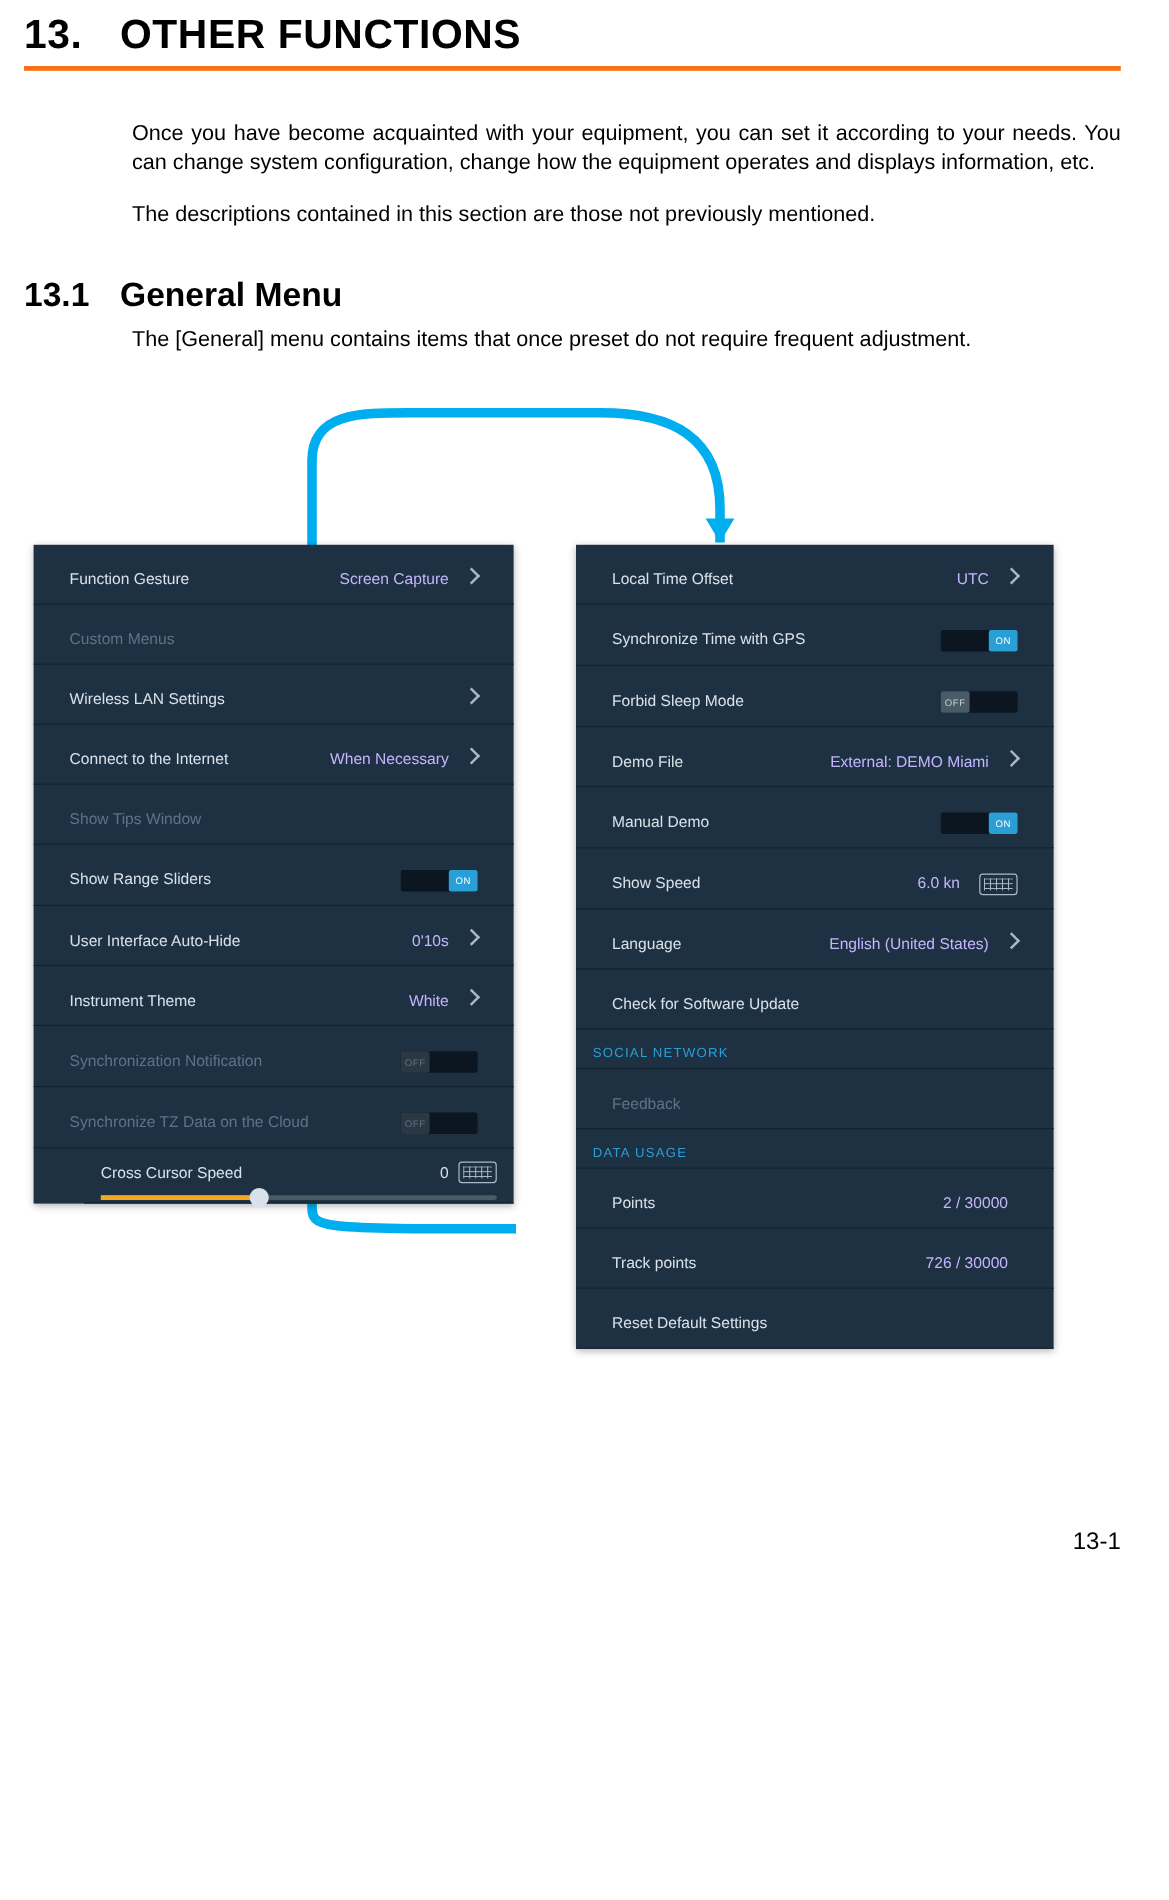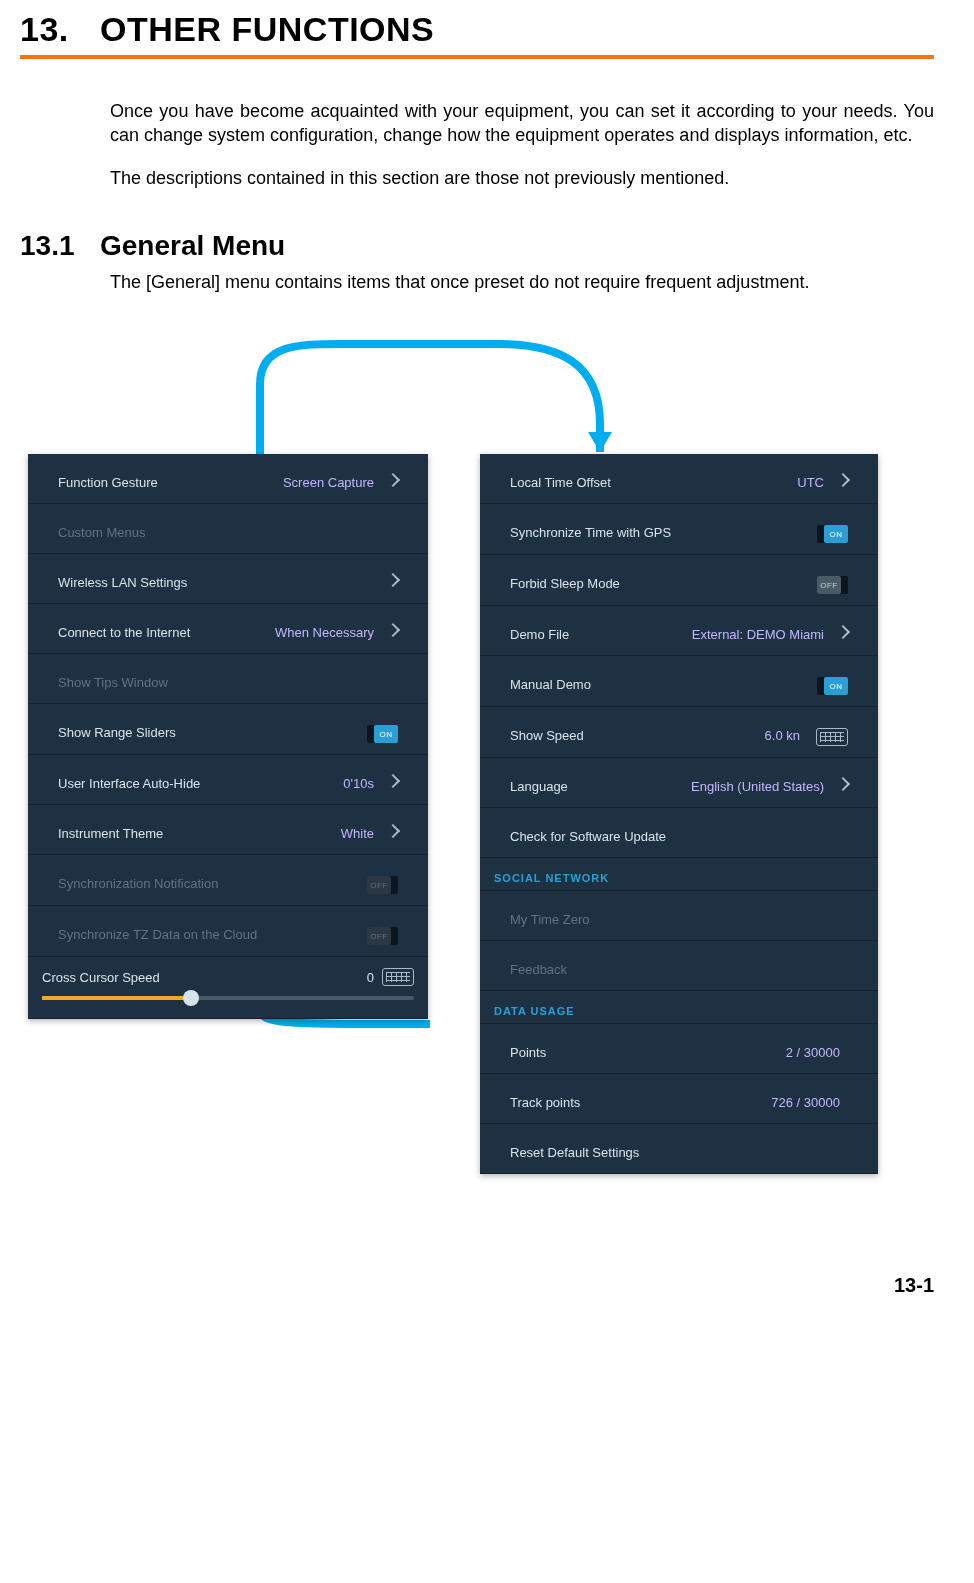--- a/index.html
+++ b/index.html
@@ -75,21 +75,21 @@
   .chev {
     width: 10px; height: 10px;
     border-top: 2px solid #aab9c5;
     border-right: 2px solid #aab9c5;
     transform: rotate(45deg);
     flex-shrink: 0;
     margin-left: 6px;
   }
   .chev.dim { border-color: #476073; }
   .toggle {
-    width: 31px; height: 18px;
+    width: 64px; height: 18px;
     background: #0b1620;
     border-radius: 2px;
     position: relative;
     flex-shrink: 0;
   }
   .toggle .knob {
     position: absolute;
     width: 24px; height: 18px;
     background: #2a9fd6;
     border-radius: 2px;
@@ -113,22 +113,23 @@
   .kbd-icon::before {
     content:"";
     position:absolute;
     top:3px;left:3px;right:3px;bottom:3px;
     background-image:
       linear-gradient(#aab9c5 1px, transparent 1px),
       linear-gradient(90deg, #aab9c5 1px, transparent 1px);
     background-size: 5px 4px;
   }
   .slider-row {
-    padding: 11px 14px 18px 14px;
+    padding: 11px 14px 2px 14px;
     border-bottom: 1px solid #14222f;
+    margin-left: 42px;
   }
   .slider-top { display:flex; justify-content:space-between; align-items:center; margin-bottom:10px;}
   .slider-track {
     position: relative;
     height: 4px;
     background: #4a5b68;
     border-radius: 2px;
     margin-top: 6px;
   }
   .slider-fill {
@@ -143,34 +144,34 @@
     width: 16px; height:16px;
     background:#d9e2ea;
     border-radius:50%;
     transform: translate(-50%,-50%);
   }
   .section-hdr {
     padding: 14px 0 6px 14px;
     font-size: 11px;
     letter-spacing: 1px;
     color: #2a9fd6;
-    font-weight: 700;
+    font-weight: 400;
     border-bottom: 1px solid #14222f;
   }
   .arrow-svg {
     position:absolute;
     left: 180px;
     top: 0;
     width: 520px;
     height: 880px;
     pointer-events:none;
   }
   .footer {
     text-align: right;
-    font-weight: bold;
+    font-weight: normal;
     font-size: 20px;
     margin-top: 20px;
   }
 </style>
 </head>
 <body>
 
 <h1 class="chapter-title">
   <span class="chapter-num">13.</span><span>OTHER FUNCTIONS</span>
 </h1>
@@ -292,23 +293,20 @@
       <span class="label">Language</span>
       <span class="value">English (United States)</span>
       <span class="chev"></span>
     </div>
     <div class="row">
       <span class="label">Check for Software Update</span>
     </div>
 
     <div class="section-hdr">SOCIAL NETWORK</div>
     <div class="row dim">
-      <span class="label">My Time Zero</span>
-    </div>
-    <div class="row dim">
       <span class="label">Feedback</span>
     </div>
 
     <div class="section-hdr">DATA USAGE</div>
     <div class="row">
       <span class="label">Points</span>
       <span class="value">2 / 30000</span>
     </div>
     <div class="row">
       <span class="label">Track points</span>

